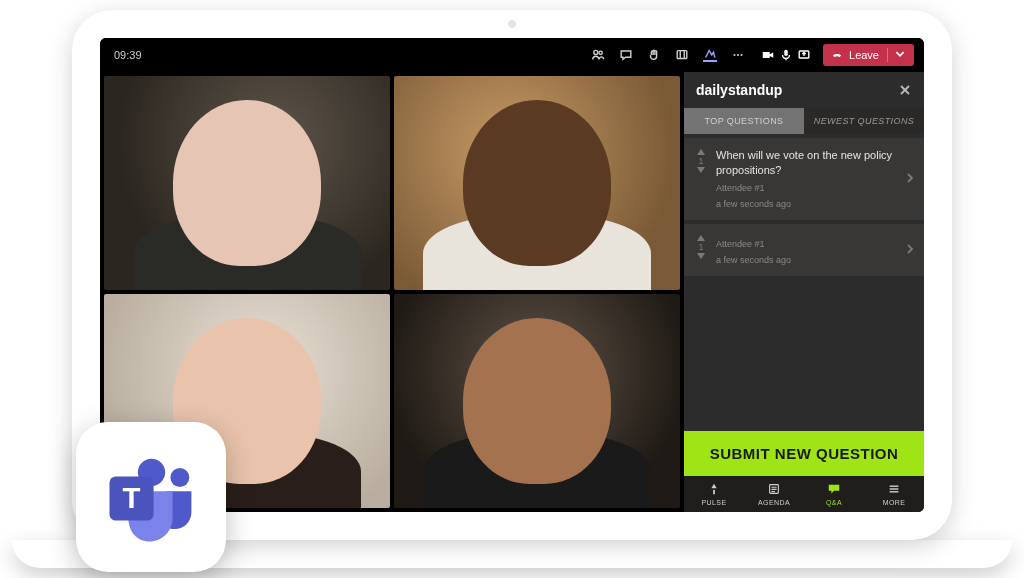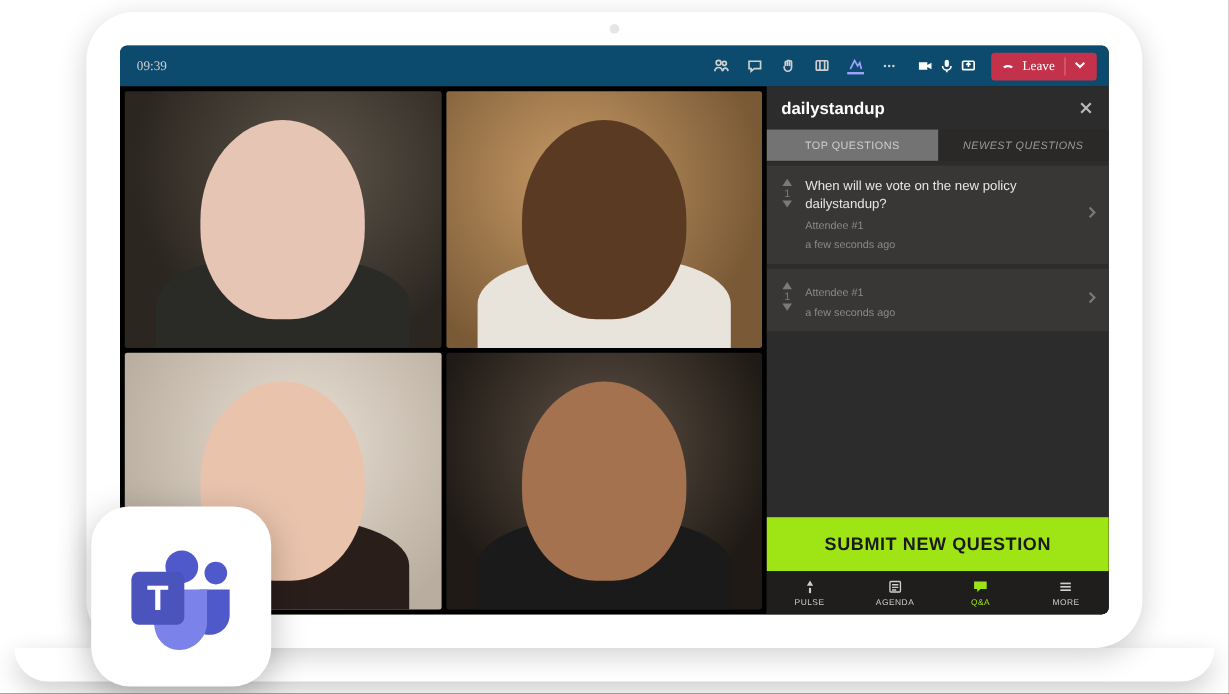--- a/index.html
+++ b/index.html
@@ -7,21 +7,21 @@
 
   
   .laptop { position: absolute; left: 50%; top: 10px; transform: translateX(-50%); width: 880px; height: 530px; background: #fff; border-radius: 40px; box-shadow: 0 6px 24px rgba(0,0,0,.18); }
   .cam { position: absolute; top: 10px; left: 50%; transform: translateX(-50%); width: 8px; height: 8px; border-radius: 50%; background: #e5e5e5; }
   .base { position: absolute; left: 50%; transform: translateX(-50%); bottom: 10px; width: 1000px; height: 28px; background: #fff; border-radius: 0 0 30px 30px; box-shadow: 0 8px 22px rgba(0,0,0,.2); }
 
   
   .screen { position: absolute; top: 28px; left: 28px; right: 28px; bottom: 28px; background: #1b1a19; border-radius: 6px; overflow: hidden; display: flex; flex-direction: column; }
 
   
-  .toolbar { height: 34px; background: #0c4a6e; display: flex; align-items: center; padding: 0 10px; color: #cfcfcf; font-size: 11px; font-family: Liberation Serif, serif; }
+  .toolbar { height: 34px; background: #000000; display: flex; align-items: center; padding: 0 10px; color: #cfcfcf; font-size: 11px; }
   .time { margin-left: 4px; }
   .tool-center { margin-left: auto; display: flex; align-items: center; gap: 14px; }
   .tool-icon { width: 14px; height: 14px; display: flex; align-items: center; justify-content: center; }
   .tool-icon svg { width: 14px; height: 14px; stroke: #cfcfcf; fill: none; stroke-width: 1.6; }
   .tool-right { display: flex; align-items: center; gap: 4px; margin-left: 16px; }
   .tool-right svg { width: 14px; height: 14px; fill: #fff; }
   .leave-btn { background: #c4314b; color: #fff; display: flex; align-items: center; gap: 6px; border-radius: 3px; padding: 4px 8px; font-size: 11px; margin-left: 8px; }
   .leave-btn svg { width: 12px; height: 12px; fill: #fff; }
   .leave-chev { border-left: 1px solid rgba(255,255,255,.3); padding-left: 6px; margin-left: 2px;}
 
@@ -40,21 +40,21 @@
   .p2 .face { background:#5b3a23; }
   .p2 .torso{ background:#e8e3db;}
   .p3 { background: radial-gradient(circle at 55% 35%, #e9dfd4, #b8ad9e 80%); }
   .p3 .face { background:#e9c3ac; }
   .p3 .torso{ background:#2a1e1a;}
   .p4 { background: radial-gradient(circle at 50% 35%, #605246, #1f1a15 75%); }
   .p4 .face { background:#a4724f; }
   .p4 .torso{ background:#1a1a1a;}
 
   
-  .panel { width: 285px; background: #2d2c2c; color: #e5e5e5; display: flex; flex-direction: column; }
+  .panel { width: 240px; background: #2d2c2c; color: #e5e5e5; display: flex; flex-direction: column; }
   .panel-head { display: flex; align-items: center; padding: 10px 12px; }
   .panel-title { font-size: 14px; font-weight: 600; color: #fff; }
   .panel-close { margin-left: auto; width: 14px; height: 14px; color: #bbb; cursor:pointer;}
   .panel-close svg { width:14px; height:14px; stroke:#bbb; stroke-width:1.8;}
   .tabs { display: flex; font-size: 9px; letter-spacing: .4px; }
   .tab { flex: 1; text-align: center; padding: 8px 4px; color: #cfcfcf; background: #737373; cursor:pointer;}
   .tab.inactive { background: #2a2928; color: #999; font-style: italic; }
 
   .qlist { flex: 1; overflow: auto; padding: 0; }
   .qitem { background: #383736; margin: 4px 0 0 0; padding: 10px 10px 10px 8px; display: flex; gap: 6px; }
@@ -193,21 +193,21 @@
             <div class="vote">
               <svg viewBox="0 0 10 8">
                   <path d="M5 1l4 6H1z"></path>
                 </svg>
               <span>1</span>
               <svg viewBox="0 0 10 8">
                   <path d="M5 7L1 1h8z"></path>
                 </svg>
             </div>
             <div class="qtext">
-              <div>When will we vote on the new policy dailystandup?</div>
+              <div>When will we vote on the new policy propositions?</div>
               <div class="qmeta">Attendee #1</div>
               <div class="qmeta">a few seconds ago</div>
             </div>
             <span class="qchev"><svg viewBox="0 0 8 12">
                   <path d="M2 2l4 4-4 4"></path>
                 </svg></span>
           </div>
           <div class="qitem">
             <div class="vote">
               <svg viewBox="0 0 10 8">

